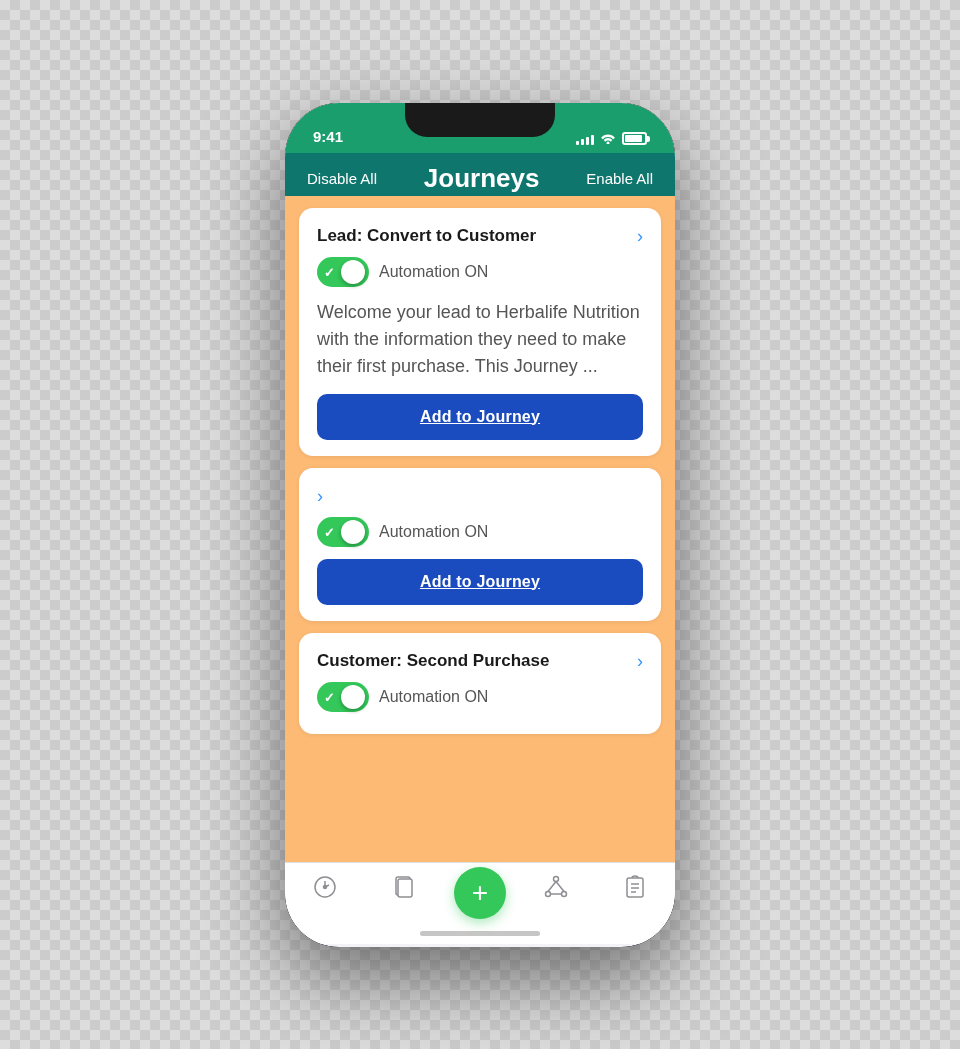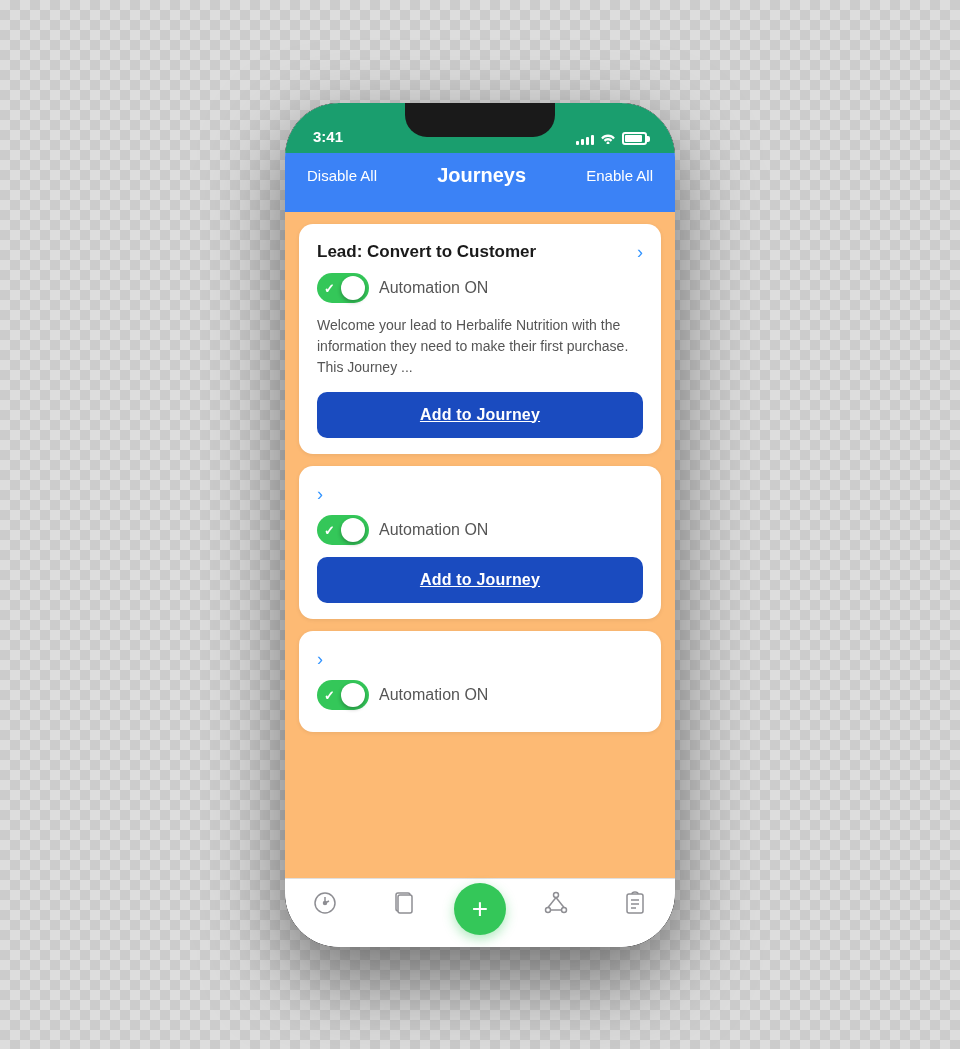--- a/index.html
+++ b/index.html
@@ -133,30 +133,30 @@
     }
     .battery-fill {
       background: white;
       height: 100%;
       width: 90%;
       border-radius: 1px;
     }
 
     
     .nav-header {
-      background: #3b82f6;
-      padding: 10px 20px 24px;
+      background: #0f766e;
+      padding: 10px 20px 2px;
       display: flex;
       align-items: center;
       justify-content: space-between;
       gap: 43px;
     }
 
     .nav-title {
-      font-size: 20px;
+      font-size: 26px;
       font-weight: 700;
       color: white;
     }
 
     .nav-btn {
       font-size: 15px;
       color: white;
       background: none;
       border: none;
       cursor: pointer;
@@ -241,21 +241,21 @@
       font-size: 13px;
       font-weight: 700;
     }
 
     .toggle-label {
       font-size: 16px;
       color: #555;
     }
 
     .card-description {
-      font-size: 14px;
+      font-size: 18px;
       color: #555;
       line-height: 1.5;
       margin-bottom: 14px;
     }
 
     .add-journey-btn {
       width: 100%;
       background: #1a4bbf;
       color: white;
       border: none;
@@ -335,21 +335,21 @@
     }
   </style>
 </head>
 <body>
 
 <div class="phone-shell">
   <div class="notch"></div>
   <div class="phone-screen">
 
     <div class="status-bar">
-      <span class="status-time">3:41</span>
+      <span class="status-time">9:41</span>
       <div class="status-icons">
         <div class="signal-bars">
           <span style="height:4px"></span>
           <span style="height:6px"></span>
           <span style="height:8px"></span>
           <span style="height:10px"></span>
         </div>
         <span class="wifi-icon">
           <svg width="16" height="12" viewBox="0 0 16 12" fill="white">
             <path d="M8 9.5a1.5 1.5 0 110 3 1.5 1.5 0 010-3zm0-3.5a5.5 5.5 0 014.33 2.1l-1.56 1.56A3.3 3.3 0 008 8.5a3.3 3.3 0 00-2.77 1.16L3.67 8.1A5.5 5.5 0 018 6zm0-3.5a9 9 0 016.87 3.2L13.3 7.25A6.8 6.8 0 008 5a6.8 6.8 0 00-5.3 2.25L1.13 5.7A9 9 0 018 2.5z"></path>
@@ -392,20 +392,21 @@
           <div class="toggle-switch">
             <span class="toggle-check">✓</span>
           </div>
           <span class="toggle-label">Automation ON</span>
         </div>
         <button class="add-journey-btn">Add to Journey</button>
       </div>
 
       <div class="journey-card" style="padding-bottom: 10px;">
         <div class="card-header">
+          <span class="card-title">Customer: Second Purchase</span>
           <span class="chevron-right">›</span>
         </div>
         <div class="toggle-row">
           <div class="toggle-switch">
             <span class="toggle-check">✓</span>
           </div>
           <span class="toggle-label">Automation ON</span>
         </div>
       </div>
 

